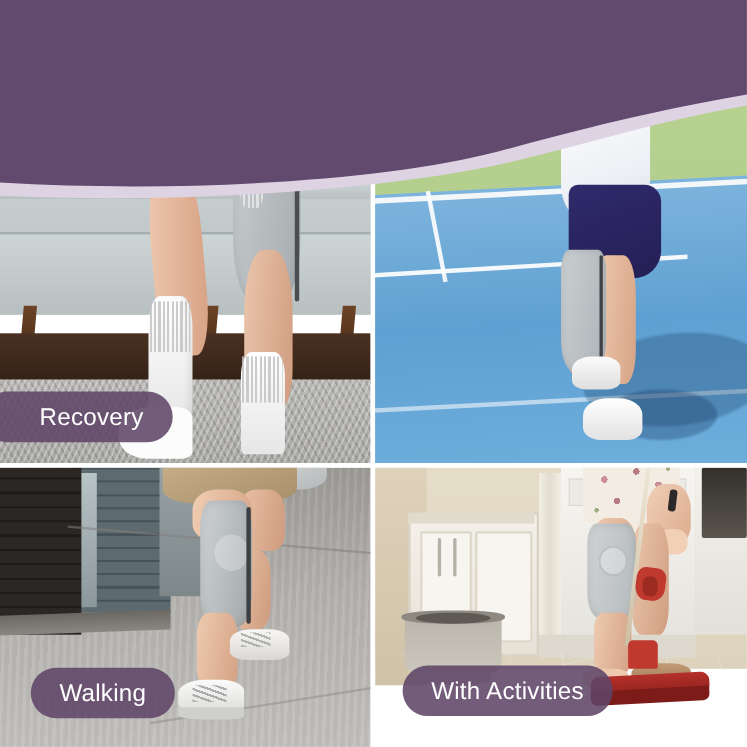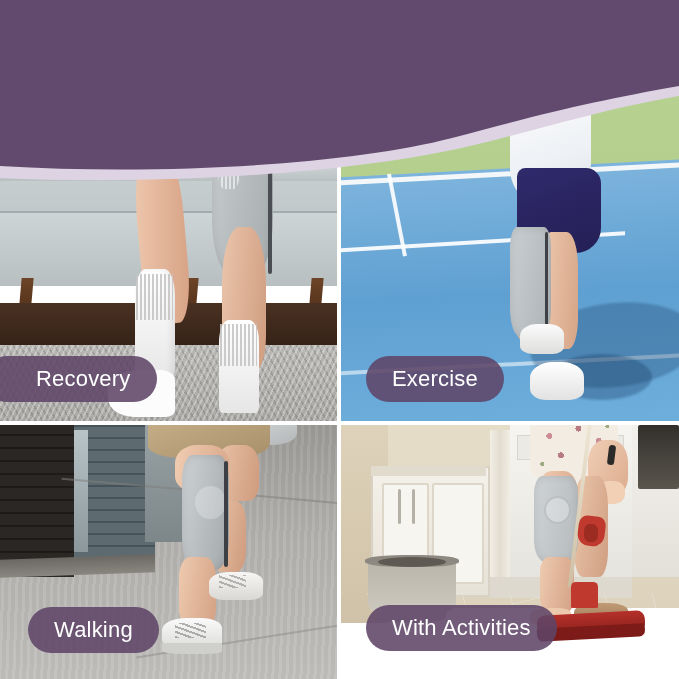--- a/index.html
+++ b/index.html
@@ -380,23 +380,20 @@
 
   <svg class="header-svg" viewBox="0 0 679 200" preserveAspectRatio="none">
     <path d="M0,0 L679,0 L679,96 C600,110 560,124 470,146 C360,172 170,186 0,178 Z" fill="#DDD3E3"></path>
     <path d="M0,0 L679,0 L679,86 C600,100 548,112 452,138 C352,164 168,176 0,166 Z" fill="#62496E"></path>
   </svg>
 
 
   <div class="pill pill-recovery">
     <span>Recovery</span>
   </div>
-  <div class="pill pill-exercise">
-    <span>Exercise</span>
-  </div>
   <div class="pill pill-walking">
     <span>Walking</span>
   </div>
   <div class="pill pill-daily">
     <span>With Activities</span>
   </div>
 
 </div>
 
 </body></html>

